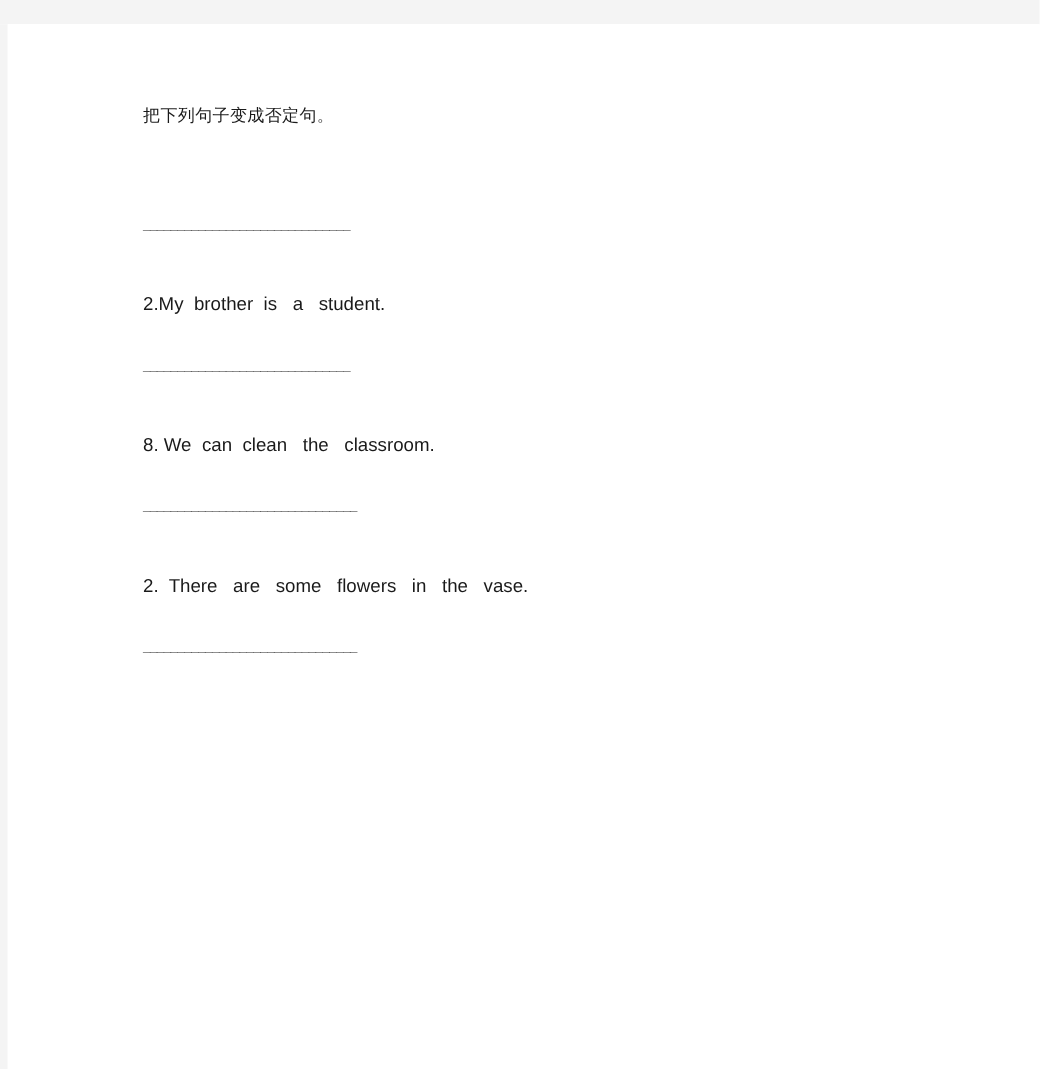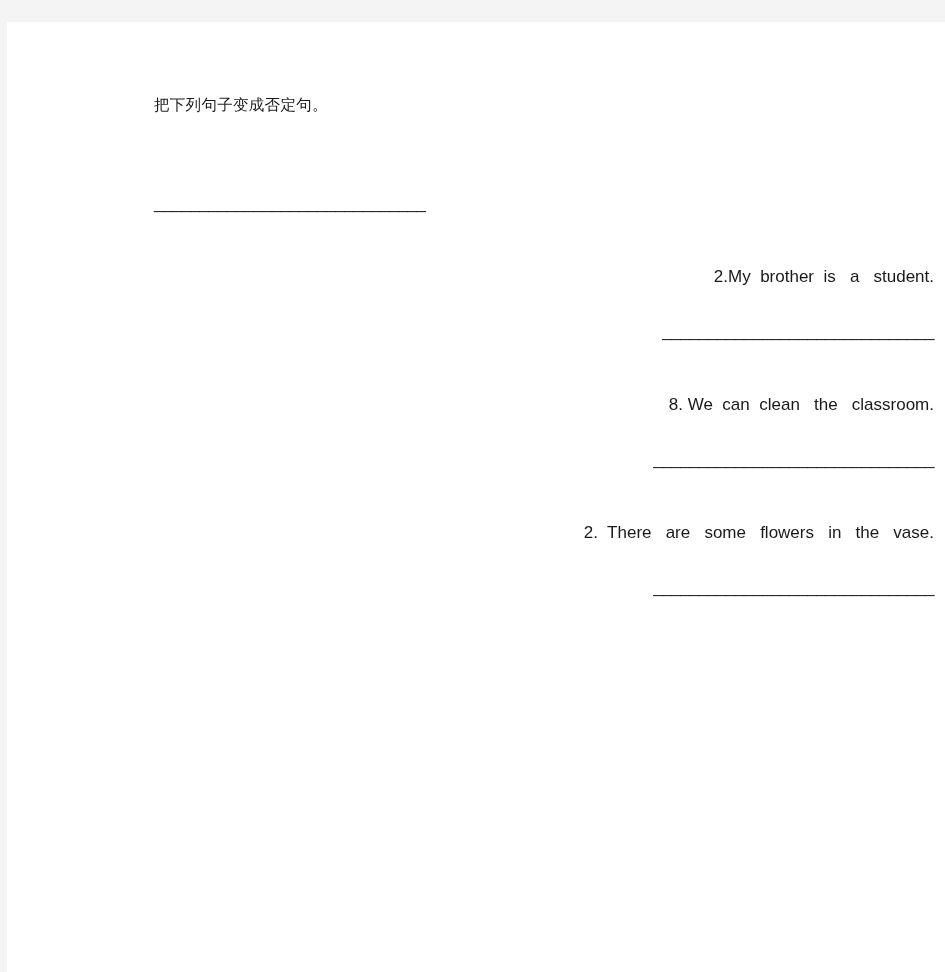--- a/index.html
+++ b/index.html
@@ -46,21 +46,21 @@
     top: 22px;
     left: 7px;
     width: 938px;
     height: 950px;
     background: #ffffff;
   }
 
   .content {
     position: absolute;
     top: 0;
-    left: 147px;
+    left: 123px;
     width: 780px;
   }
 
   
   .instruction {
     margin: 0;
     padding: 0;
     font-family: "DejaVu Sans", "Liberation Sans", sans-serif;
     font-size: 15.5px;
     line-height: 20px;
@@ -69,46 +69,47 @@
     padding-top: 73px;
     white-space: nowrap;
   }
 
   
   .question-block {
     margin: 0;
     padding: 0;
   }
   .q1 { padding-top: 45px; }
-  .qn { padding-top: 57px; text-align: right; }
+  .qn { padding-top: 57px; }
 
   .question-text {
     margin: 0;
     padding: 0;
     font-size: 17px;
     line-height: 22px;
     color: #1a1a1a;
     white-space: pre;
     font-weight: 400;
   }
   
   .serif-i {
     font-family: "Liberation Serif", "DejaVu Serif", serif;
   }
 
   .answer-line {
     margin: 0;
     padding: 0;
     padding-top: 39px;
-    font-size: 17px;
+    font-size: 12px;
     line-height: 10px;
     color: #1a1a1a;
     white-space: pre;
     letter-spacing: -0.4px;
     font-family: "Liberation Sans", "DejaVu Sans", sans-serif;
+    font-weight: bold;
   }
 </style>
 </head>
 <body>
 
 <div class="viewport">
 
   <div class="top-band"></div>
   <div class="left-band"></div>
 

